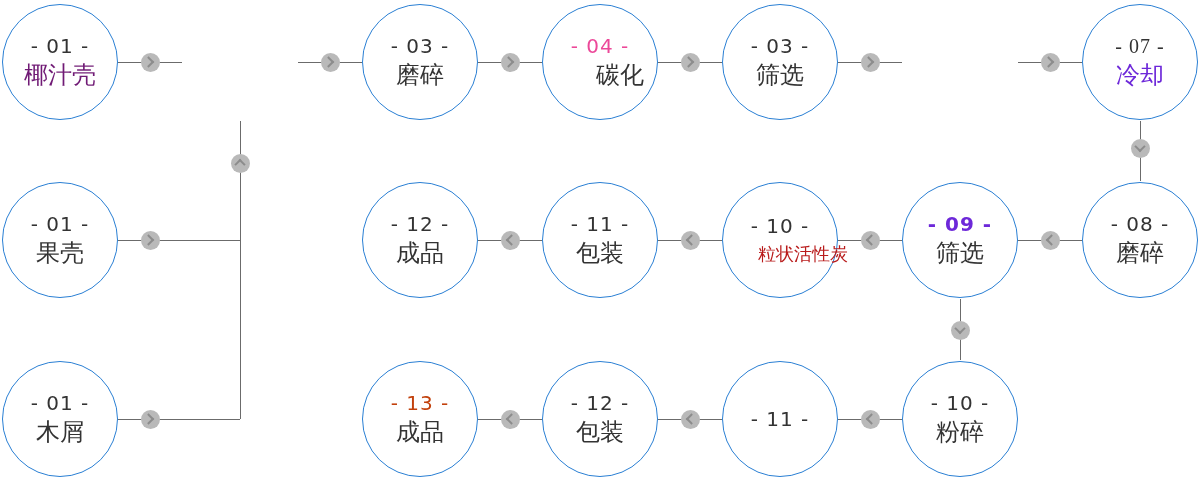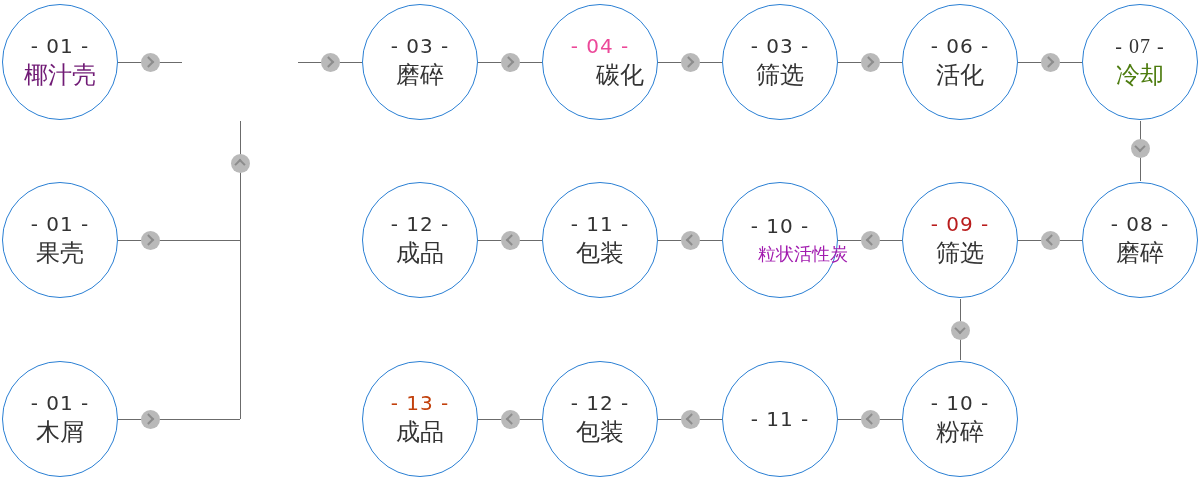--- a/index.html
+++ b/index.html
@@ -159,46 +159,42 @@
       <div class="label" style="color: rgb(51, 51, 51);">磨碎</div>
     </div>
     <div class="flow-node" style="left: 542px; top: 4px; border-color: rgb(42, 127, 212); background: rgb(255, 255, 255);">
       <div class="num" style="color: #ec4899;">- 04 -</div>
       <div class="label" style="color: rgb(51, 51, 51); margin-left: 40px;">碳化</div>
     </div>
     <div class="flow-node" style="left: 722px; top: 4px; border-color: rgb(42, 127, 212); background: rgb(255, 255, 255);">
       <div class="num" style="color: rgb(51, 51, 51);">- 03 -</div>
       <div class="label" style="color: rgb(51, 51, 51);">筛选</div>
     </div>
-    <div class="flow-node" style="left: 902px; top: 4px; border-color: rgb(42, 127, 212); background: rgb(255, 255, 255);">
-      <div class="num" style="color: rgb(51, 51, 51);">- 06 -</div>
-      <div class="label" style="color: rgb(51, 51, 51);">活化</div>
-    </div>
     <div class="flow-node" style="left: 1082px; top: 4px; border-color: rgb(42, 127, 212); background: rgb(255, 255, 255); font-family: Liberation Serif, serif;">
       <div class="num" style="color: rgb(51, 51, 51);">- 07 -</div>
-      <div class="label" style="color: #4d7c0f;">冷却</div>
+      <div class="label" style="color: #6d28d9;">冷却</div>
     </div>
     <div class="flow-node" style="left: 2px; top: 182px; border-color: rgb(42, 127, 212); background: rgb(255, 255, 255);">
       <div class="num" style="color: rgb(51, 51, 51);">- 01 -</div>
       <div class="label" style="color: rgb(51, 51, 51);">果壳</div>
     </div>
     <div class="flow-node" style="left: 362px; top: 182px; border-color: rgb(42, 127, 212); background: rgb(255, 255, 255);">
       <div class="num" style="color: rgb(51, 51, 51);">- 12 -</div>
       <div class="label" style="color: rgb(51, 51, 51);">成品</div>
     </div>
     <div class="flow-node" style="left: 542px; top: 182px; border-color: rgb(42, 127, 212); background: rgb(255, 255, 255);">
       <div class="num" style="color: rgb(51, 51, 51);">- 11 -</div>
       <div class="label" style="color: rgb(51, 51, 51);">包装</div>
     </div>
     <div class="flow-node" style="left: 722px; top: 182px; border-color: rgb(42, 127, 212); background: rgb(255, 255, 255);">
       <div class="num" style="color: rgb(51, 51, 51);">- 10 -</div>
-      <div class="label small" style="color: #a21caf; margin-left: 46px;">粒状活性炭</div>
+      <div class="label small" style="color: #b91c1c; margin-left: 46px;">粒状活性炭</div>
     </div>
     <div class="flow-node" style="left: 902px; top: 182px; border-color: rgb(42, 127, 212); background: rgb(255, 255, 255);">
-      <div class="num" style="color: #b91c1c;">- 09 -</div>
+      <div class="num" style="color: #6d28d9; font-weight: bold;">- 09 -</div>
       <div class="label" style="color: rgb(51, 51, 51);">筛选</div>
     </div>
     <div class="flow-node" style="left: 1082px; top: 182px; border-color: rgb(42, 127, 212); background: rgb(255, 255, 255);">
       <div class="num" style="color: rgb(51, 51, 51);">- 08 -</div>
       <div class="label" style="color: rgb(51, 51, 51);">磨碎</div>
     </div>
     <div class="flow-node" style="left: 2px; top: 361px; border-color: rgb(42, 127, 212); background: rgb(255, 255, 255);">
       <div class="num" style="color: rgb(51, 51, 51);">- 01 -</div>
       <div class="label" style="color: rgb(51, 51, 51); font-family: Liberation Serif, serif;">木屑</div>
     </div>

